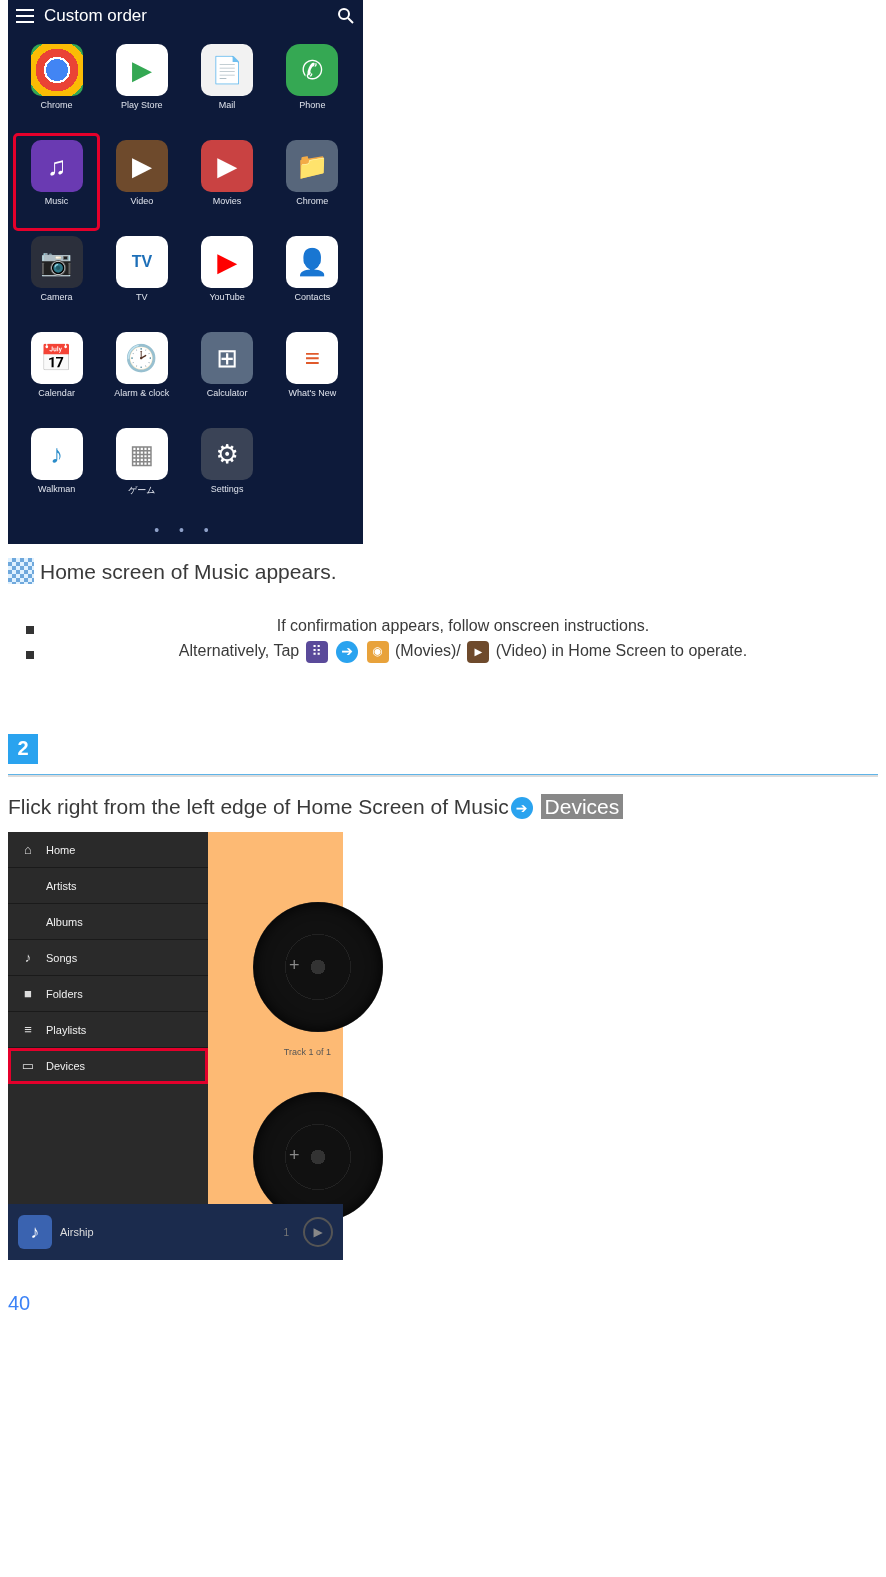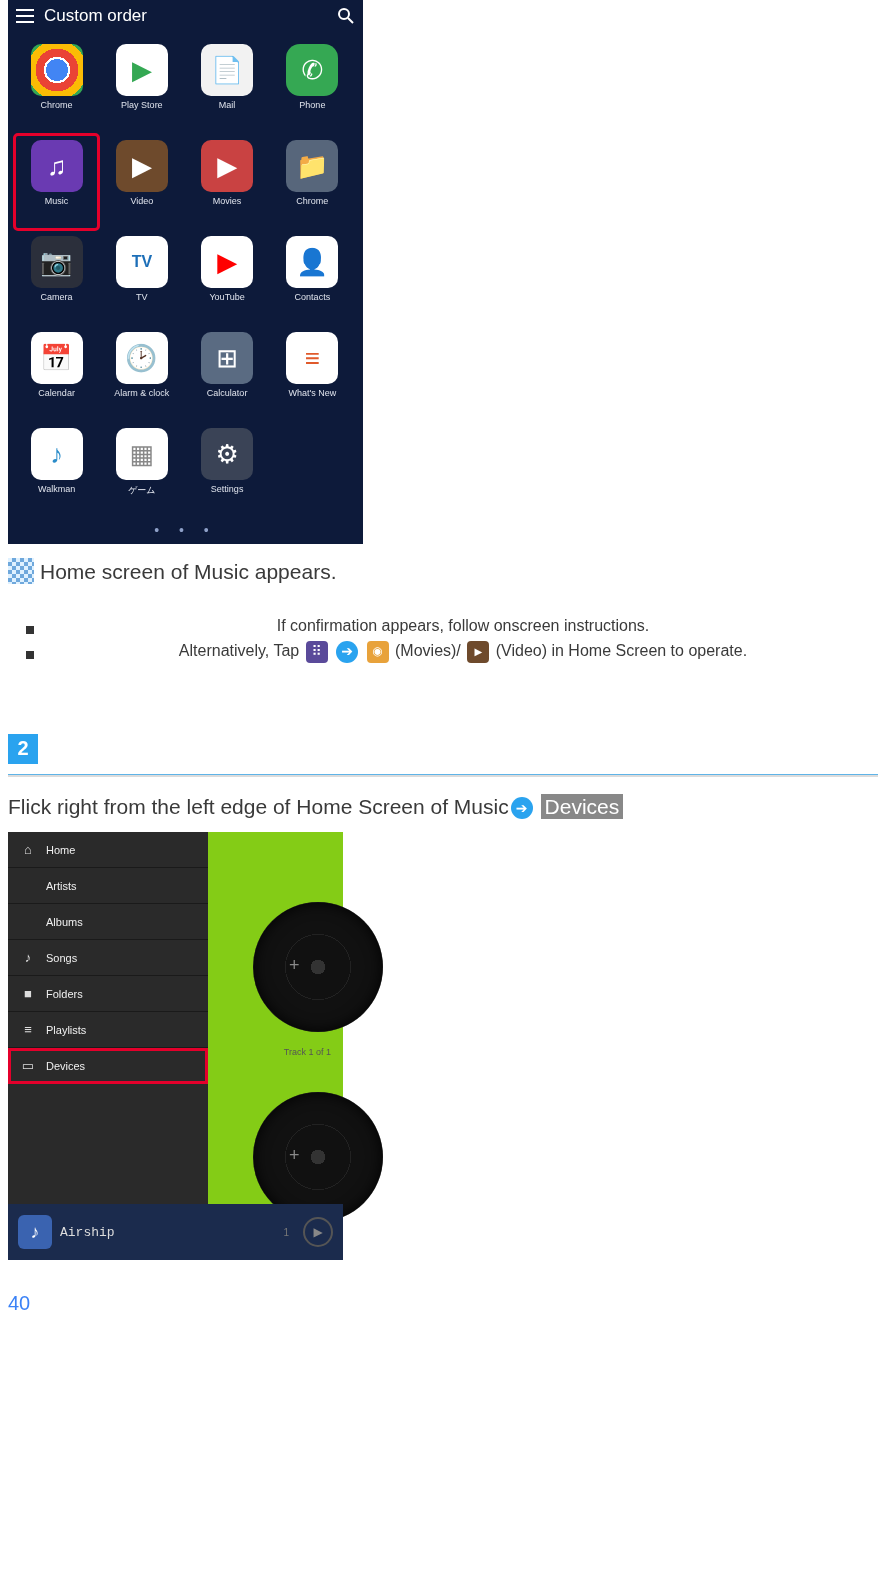--- a/index.html
+++ b/index.html
@@ -214,21 +214,21 @@
     outline: 3px solid #e4002b;
     outline-offset: -3px;
   }
   .drawer-item.sub .di-ico { visibility: hidden; }
   .di-ico {
     width: 16px; text-align: center; font-size: 13px; color: #ddd;
   }
   .bg-right {
     position: absolute;
     right: 0; top: 0; bottom: 0; left: 200px;
-    background: #84cc16;
+    background: #fdba74;
   }
   .disc {
     position: absolute;
     right: -40px;
     width: 130px;
     height: 130px;
     border-radius: 50%;
     background: radial-gradient(circle, #333 0 8%, #111 8% 35%, #222 35% 36%, #111 36% 70%, #222 70% 71%, #111 71% 100%);
     box-shadow: inset 0 0 15px #000;
   }
@@ -263,21 +263,21 @@
     width: 34px; height: 34px;
     background: #3a63b0;
     border-radius: 6px;
     display: flex;
     align-items: center;
     justify-content: center;
     color: #fff;
     font-size: 18px;
   }
   .btm-icon::before { content: "♪"; }
-  .btm-title { flex: 1; color: #ddd; font-size: 13px; font-family: Liberation Mono, monospace; }
+  .btm-title { flex: 1; color: #ddd; font-size: 11px; }
   .btm-time { color: #777; font-size: 10px; margin-right: 6px; }
   .btm-play {
     width: 30px; height: 30px;
     border: 2px solid #555;
     border-radius: 50%;
     color: #888;
     display: flex;
     align-items: center;
     justify-content: center;
     font-size: 12px;

